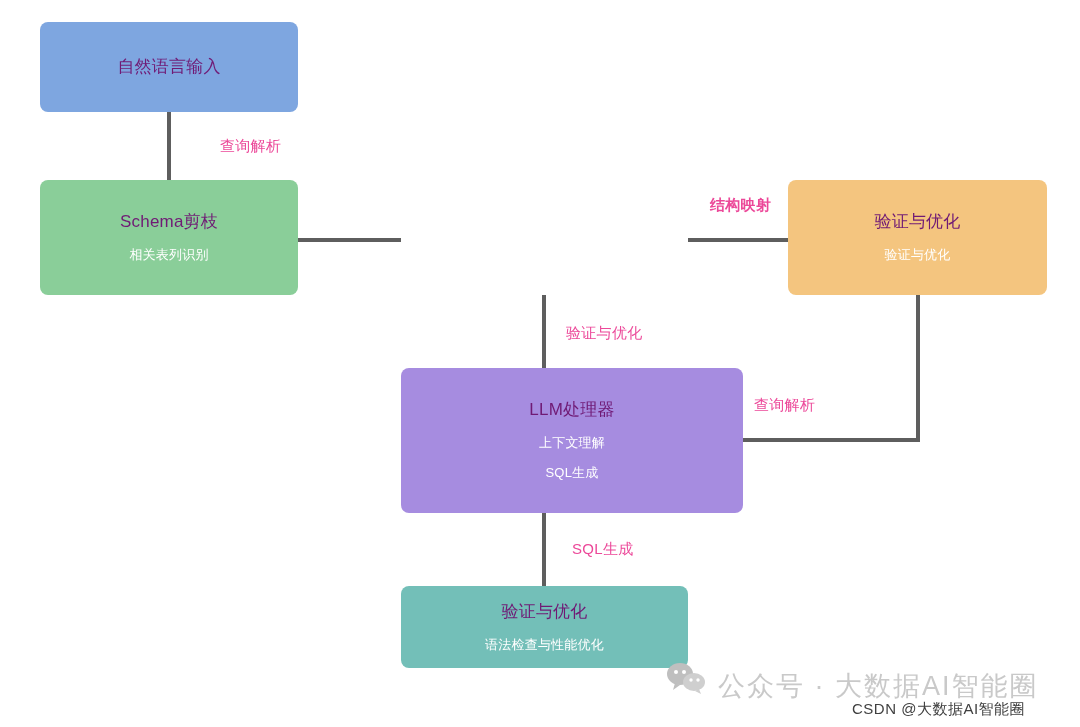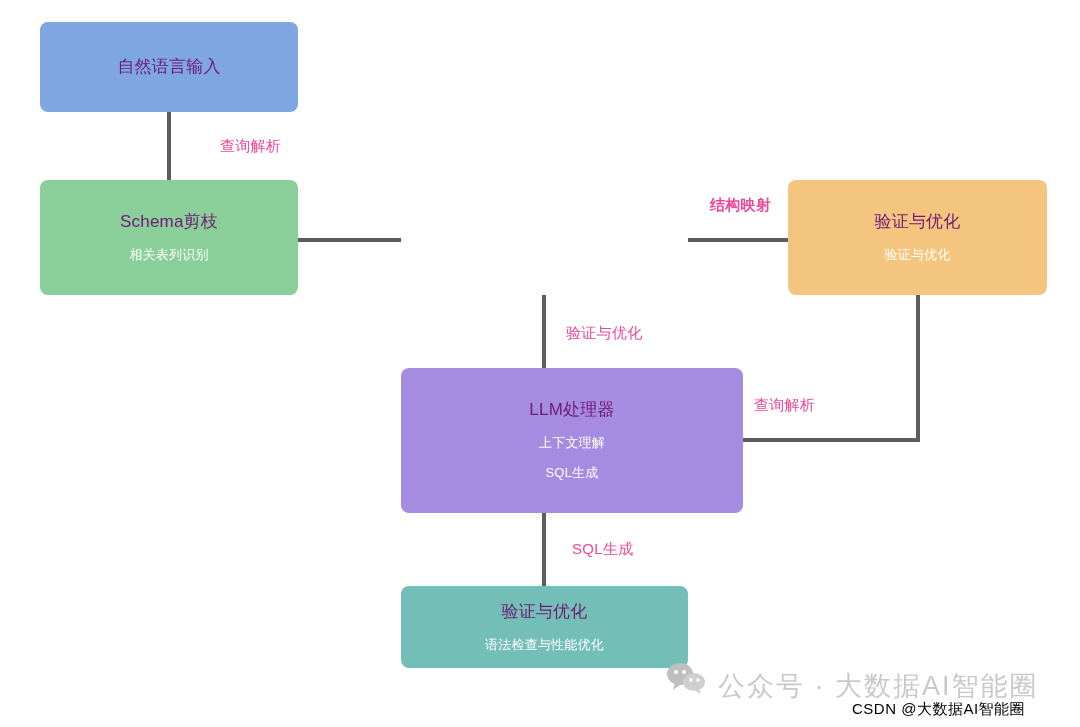--- a/index.html
+++ b/index.html
@@ -90,21 +90,21 @@
     color: #c9c9c9;
     letter-spacing: 2px;
     white-space: nowrap;
     margin-top: 16px;
   }
   #csdn-credit {
     position: absolute;
     left: 852px;
     top: 700px;
     font-size: 15px;
-    color: #000000;
+    color: #404040;
     letter-spacing: 0.5px;
     white-space: nowrap;
     z-index: 5;
   }
 </style>
 </head>
 <body>
 
 <div id="canvas">
 

